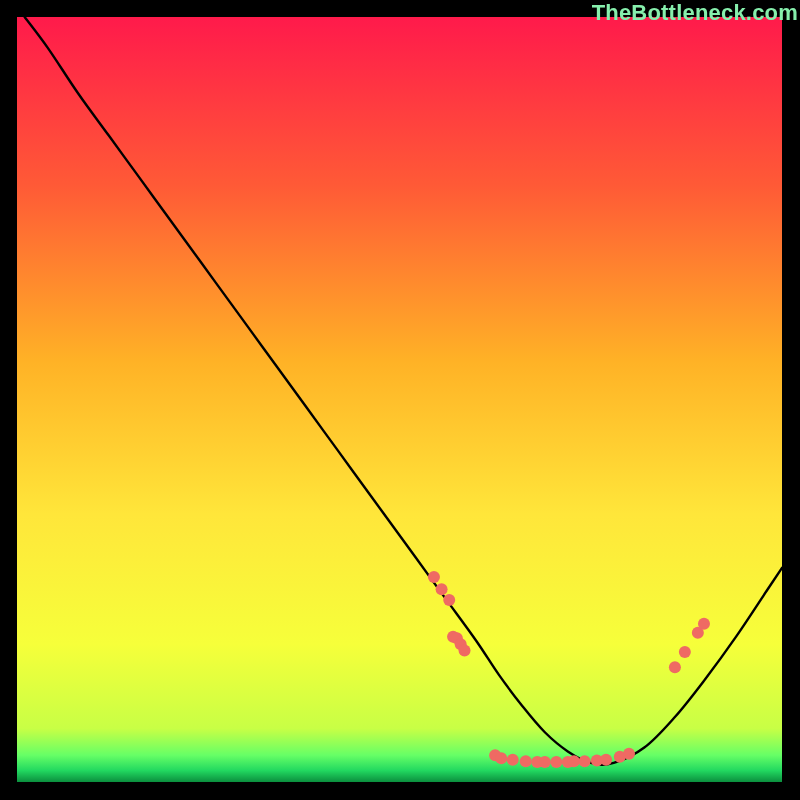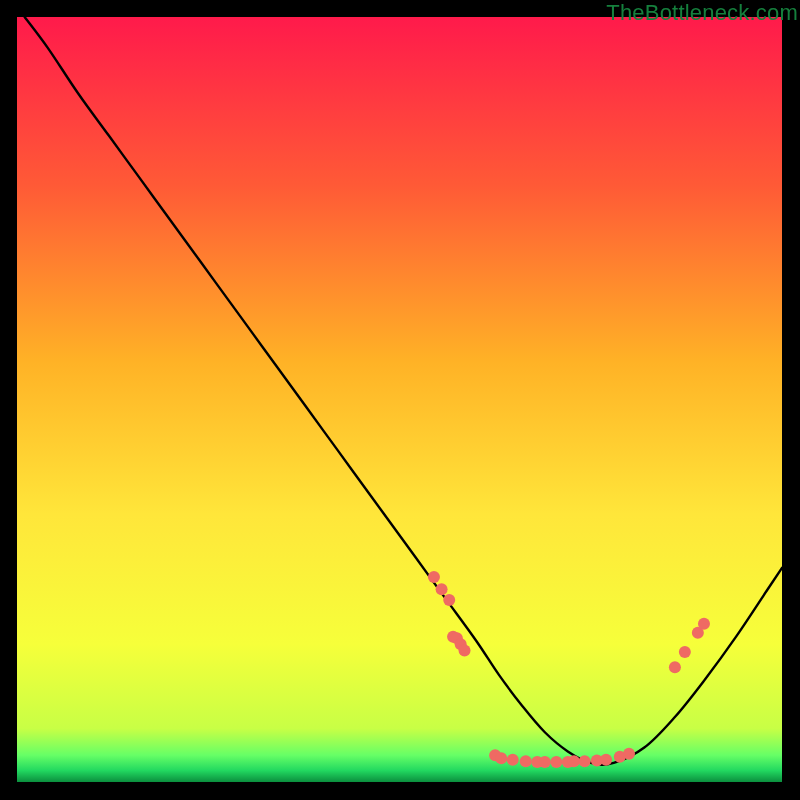--- a/index.html
+++ b/index.html
@@ -23,23 +23,23 @@
     position: absolute;
     left: 0;
     top: 0;
     width: 765px;
     height: 765px;
   }
   .watermark {
     position: absolute;
     top: 0px;
     right: 2px;
-    color: #15803d;
+    color: #86efac;
     font-size: 22px;
-    font-weight: 400;
+    font-weight: 700;
     letter-spacing: 0.2px;
     user-select: none;
   }
   svg { display: block; }
 </style>
 </head>
 <body>
 
 <div class="frame">
   <svg class="plot-area" viewBox="0 0 765 765" preserveAspectRatio="none">

